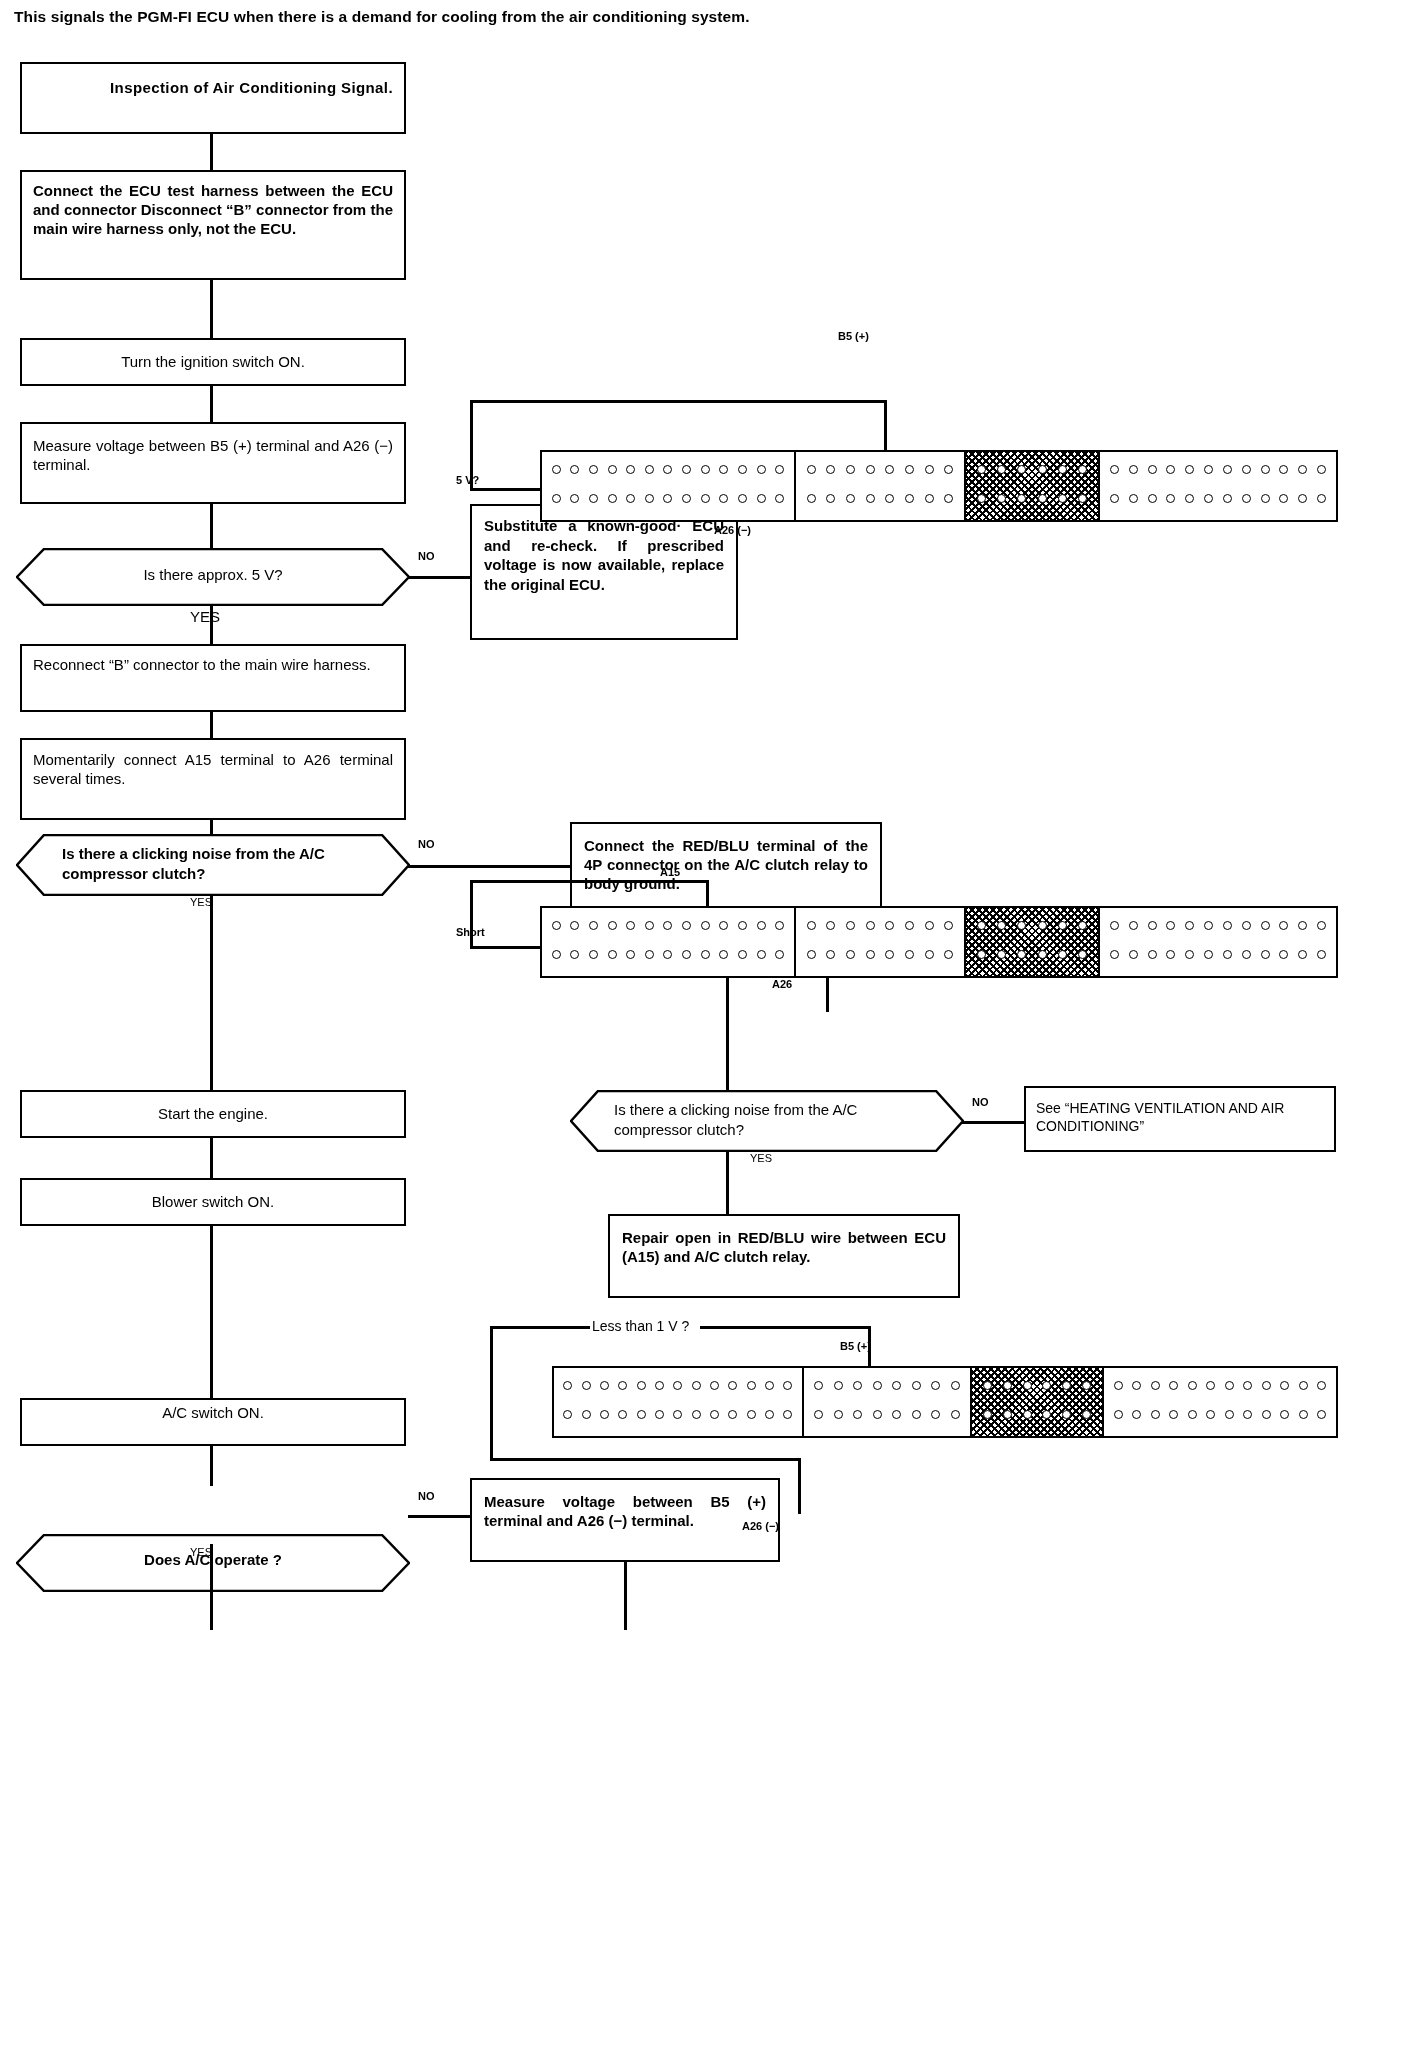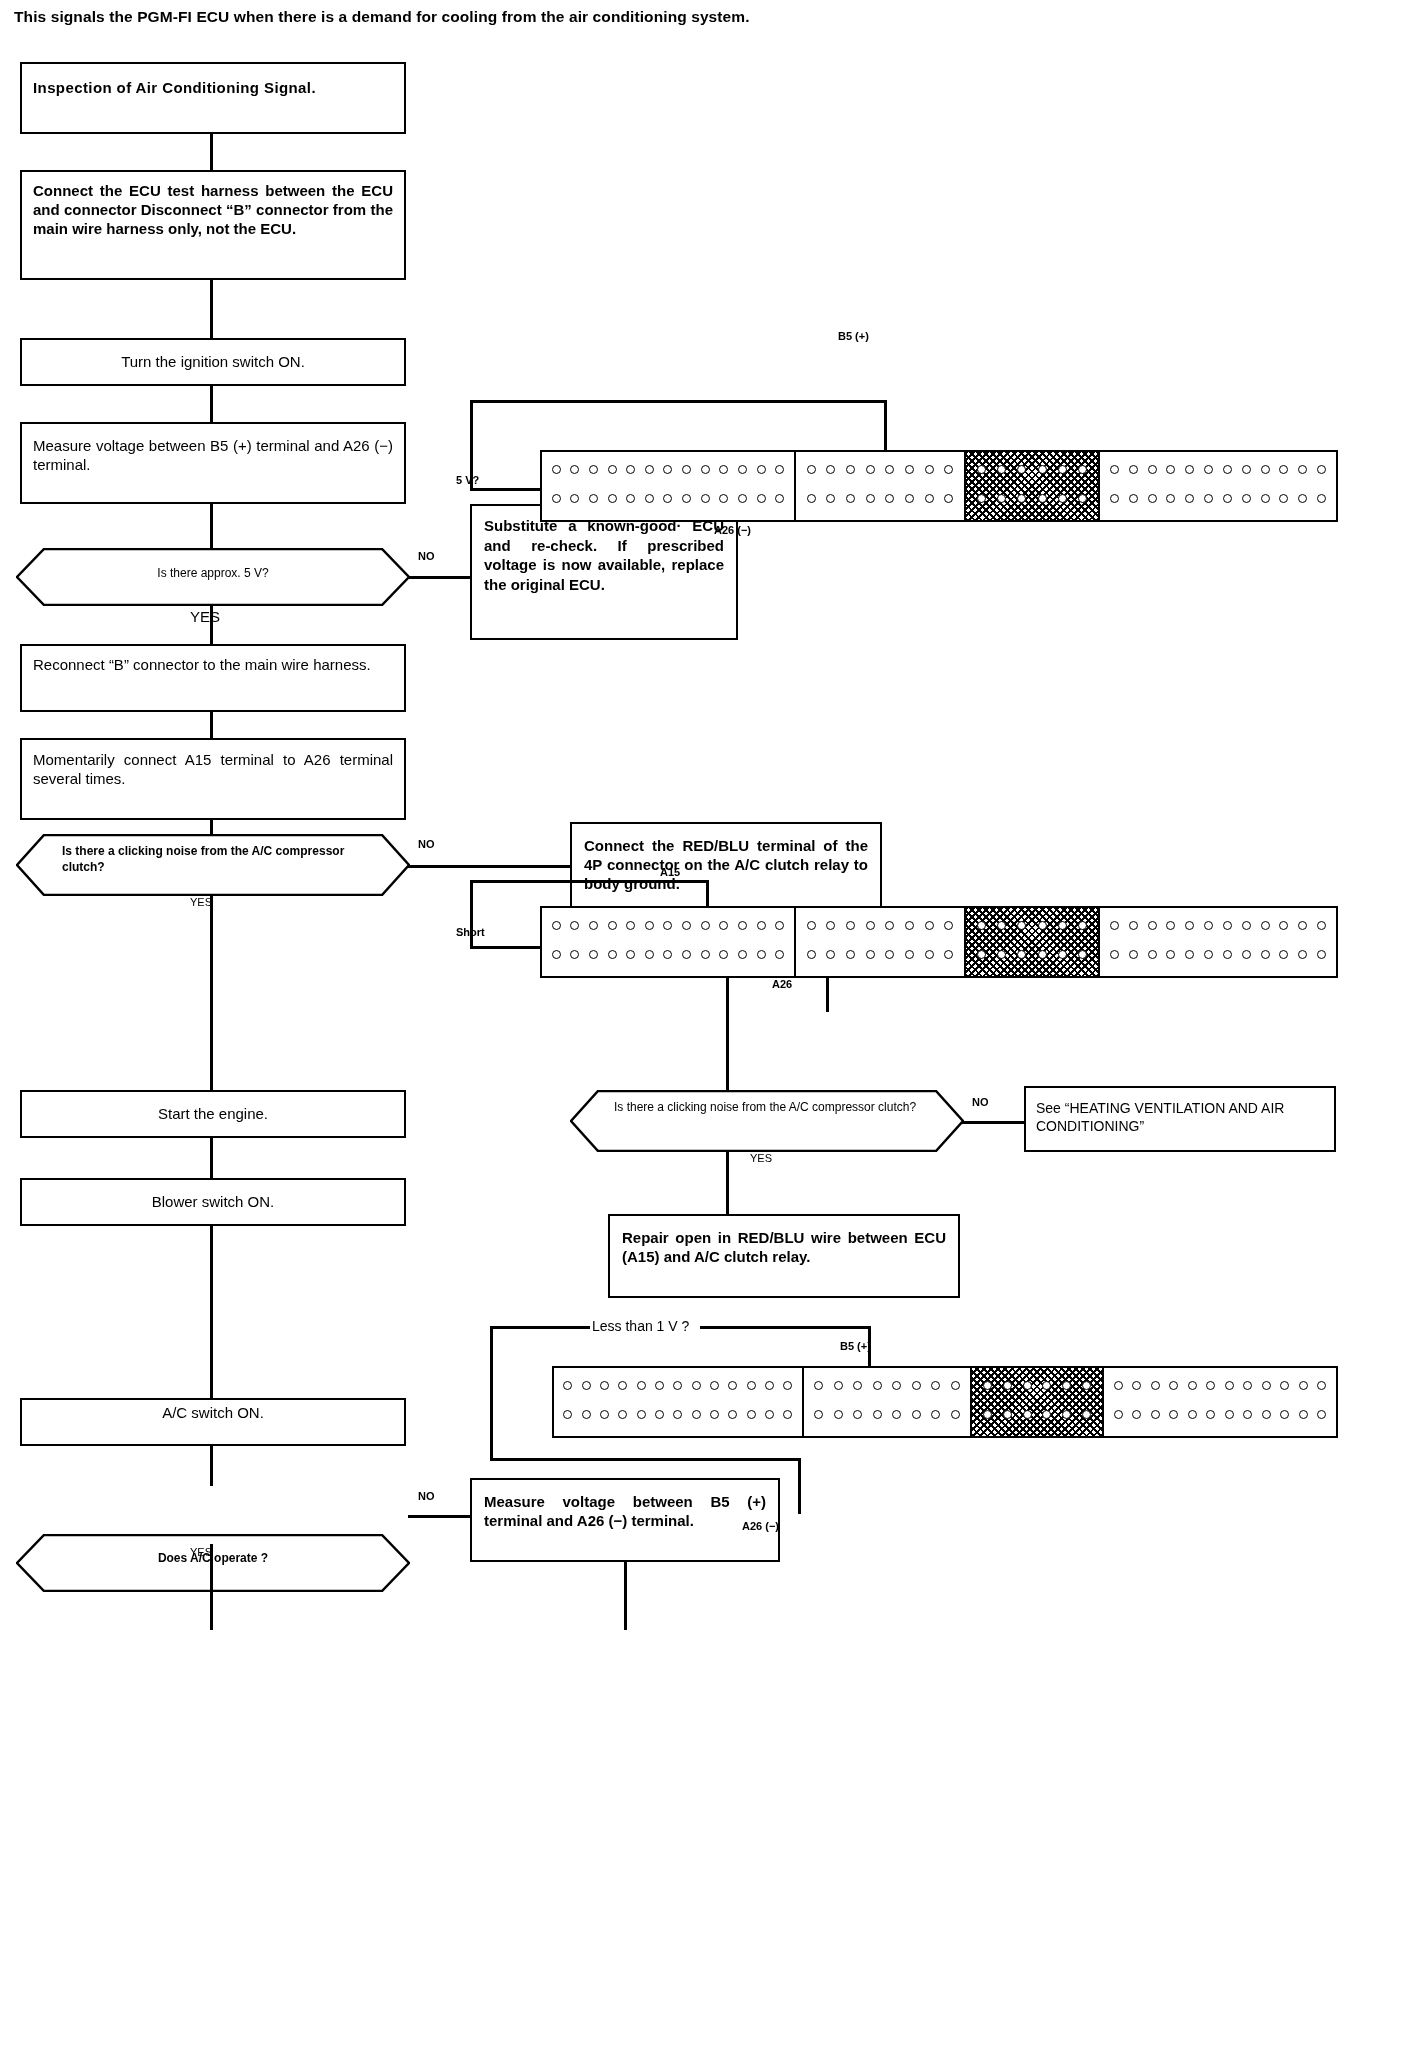--- a/index.html
+++ b/index.html
@@ -6,21 +6,21 @@
   body{width:1408px;height:2050px;position:relative;font-family:"Liberation Sans",sans-serif;color:#000;}
   .page{position:relative;width:1408px;height:2050px;overflow:hidden;}
   .hdr{position:absolute;left:14px;top:8px;font-size:15.5px;font-weight:bold;letter-spacing:.1px;}
   .box{position:absolute;border:2.5px solid #000;background:#fff;box-sizing:border-box;}
   .box .t{font-size:15px;line-height:1.28;padding:9px 11px;}
   .bold .t{font-weight:bold;}
   .just .t{text-align:justify;text-align-last:left;}
   .ctr .t{text-align:center;}
   .dec{position:absolute;}
   .dec svg{display:block;}
-  .dec .lbl{position:absolute;font-size:12px;}
+  .dec .lbl{position:absolute;font-size:15px;}
   .vline{position:absolute;background:#000;width:2.5px;}
   .hline{position:absolute;background:#000;height:2.5px;}
   .lab{position:absolute;font-size:11px;}
   .lab.b{font-weight:bold;}
   .conn{position:absolute;border:2.5px solid #000;background:#fff;box-sizing:border-box;display:flex;}
   .seg{border-right:2.5px solid #000;box-sizing:border-box;position:relative;}
   .seg:last-child{border-right:none;}
   .rowdots{position:absolute;left:0;right:0;display:flex;justify-content:space-evenly;align-items:center;}
   .dot{width:9px;height:9px;border:1.6px solid #000;border-radius:50%;box-sizing:border-box;background:#fff;}
   .hatch{background:
@@ -29,21 +29,21 @@
      background-color:#fff;}
 </style>
 </head>
 <body>
 
 <div class="page">
 
   <div class="hdr">This signals the PGM-FI ECU when there is a demand for cooling from the air conditioning system.</div>
 
   <div class="box bold" style="left:20px;top:62px;width:386px;height:72px;">
-    <div class="t" style="padding-top:14px;letter-spacing:.4px;">Inspection of Air Conditioning Signal.</div>
+    <div class="t" style="padding-top:14px;letter-spacing:.4px;text-align:right;">Inspection of Air Conditioning Signal.</div>
   </div>
   <div class="vline" style="left:210px;top:134px;height:36px;"></div>
 
   <div class="box bold just" style="left:20px;top:170px;width:386px;height:110px;">
     <div class="t">Connect the ECU test harness between the ECU and connector Disconnect “B” connector from the main wire harness only, not the ECU.</div>
   </div>
   <div class="vline" style="left:210px;top:280px;height:58px;"></div>
 
   <div class="box ctr" style="left:20px;top:338px;width:386px;height:48px;">
     <div class="t" style="padding-top:12px;">Turn the ignition switch ON.</div>

